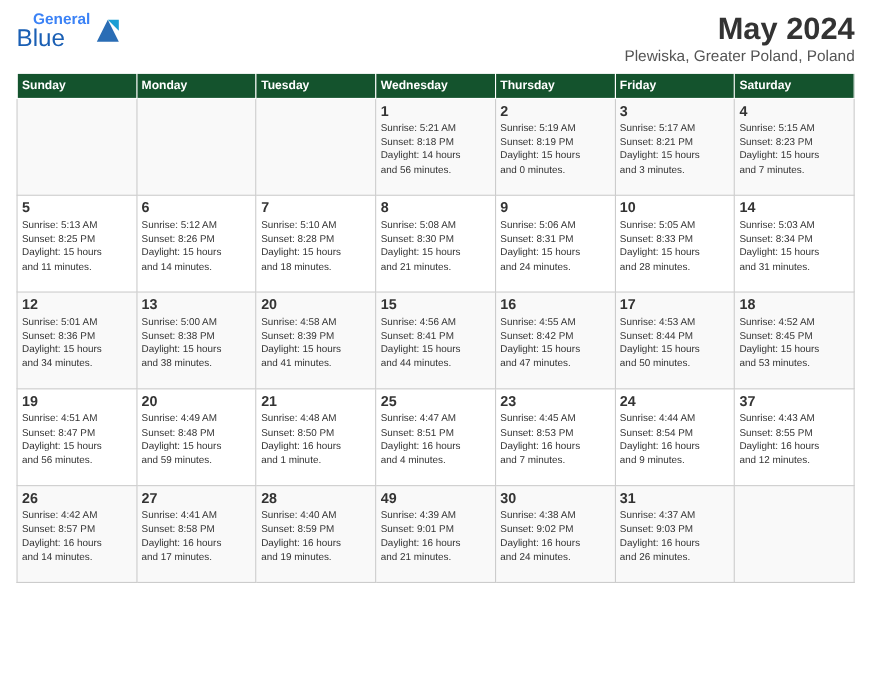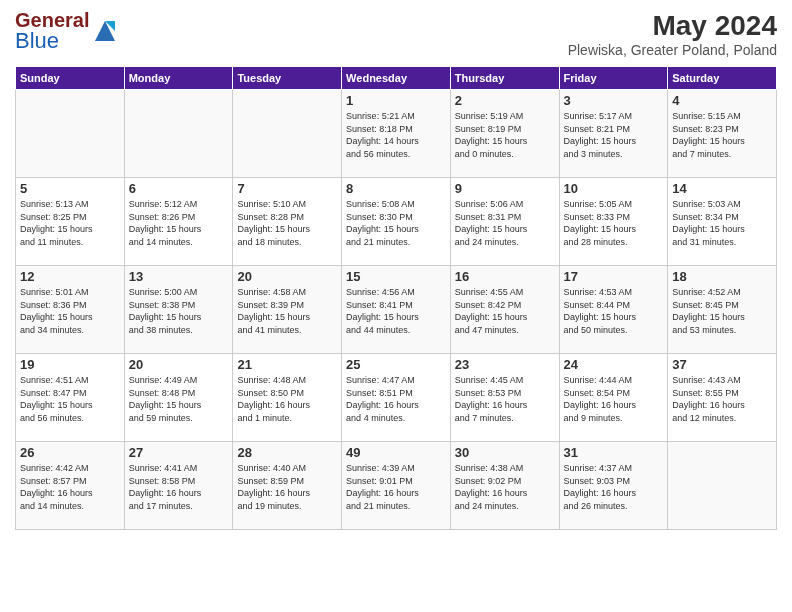--- a/index.html
+++ b/index.html
@@ -25,23 +25,24 @@
       display: flex;
       align-items: center;
       gap: 0;
     }
     .logo-text {
       display: flex;
       flex-direction: column;
       line-height: 1;
     }
     .logo-general {
-      font-size: 20px;
+      font-size: 14px;
       font-weight: bold;
-      color: #7f1d1d;
+      color: #3b82f6;
+      margin-left: 15px;
     }
     .logo-blue {
       font-size: 22px;
       font-weight: normal;
       color: #1a5fb4;
     }
     .logo-icon {
       width: 28px;
       height: 28px;
       margin-left: 2px;
@@ -57,21 +58,21 @@
     .subtitle {
       font-size: 14px;
       color: #555;
     }
     .calendar {
       width: 100%;
       border-collapse: collapse;
       font-size: 9.5px;
     }
     .calendar thead th {
-      background: #4c1d95;
+      background: #14532d;
       color: #fff;
       padding: 5px 4px;
       text-align: left;
       font-size: 11px;
       border: 1px solid #fff;
     }
     .calendar tbody td {
       border: 1px solid #ccc;
       vertical-align: top;
       padding: 3px 4px;

